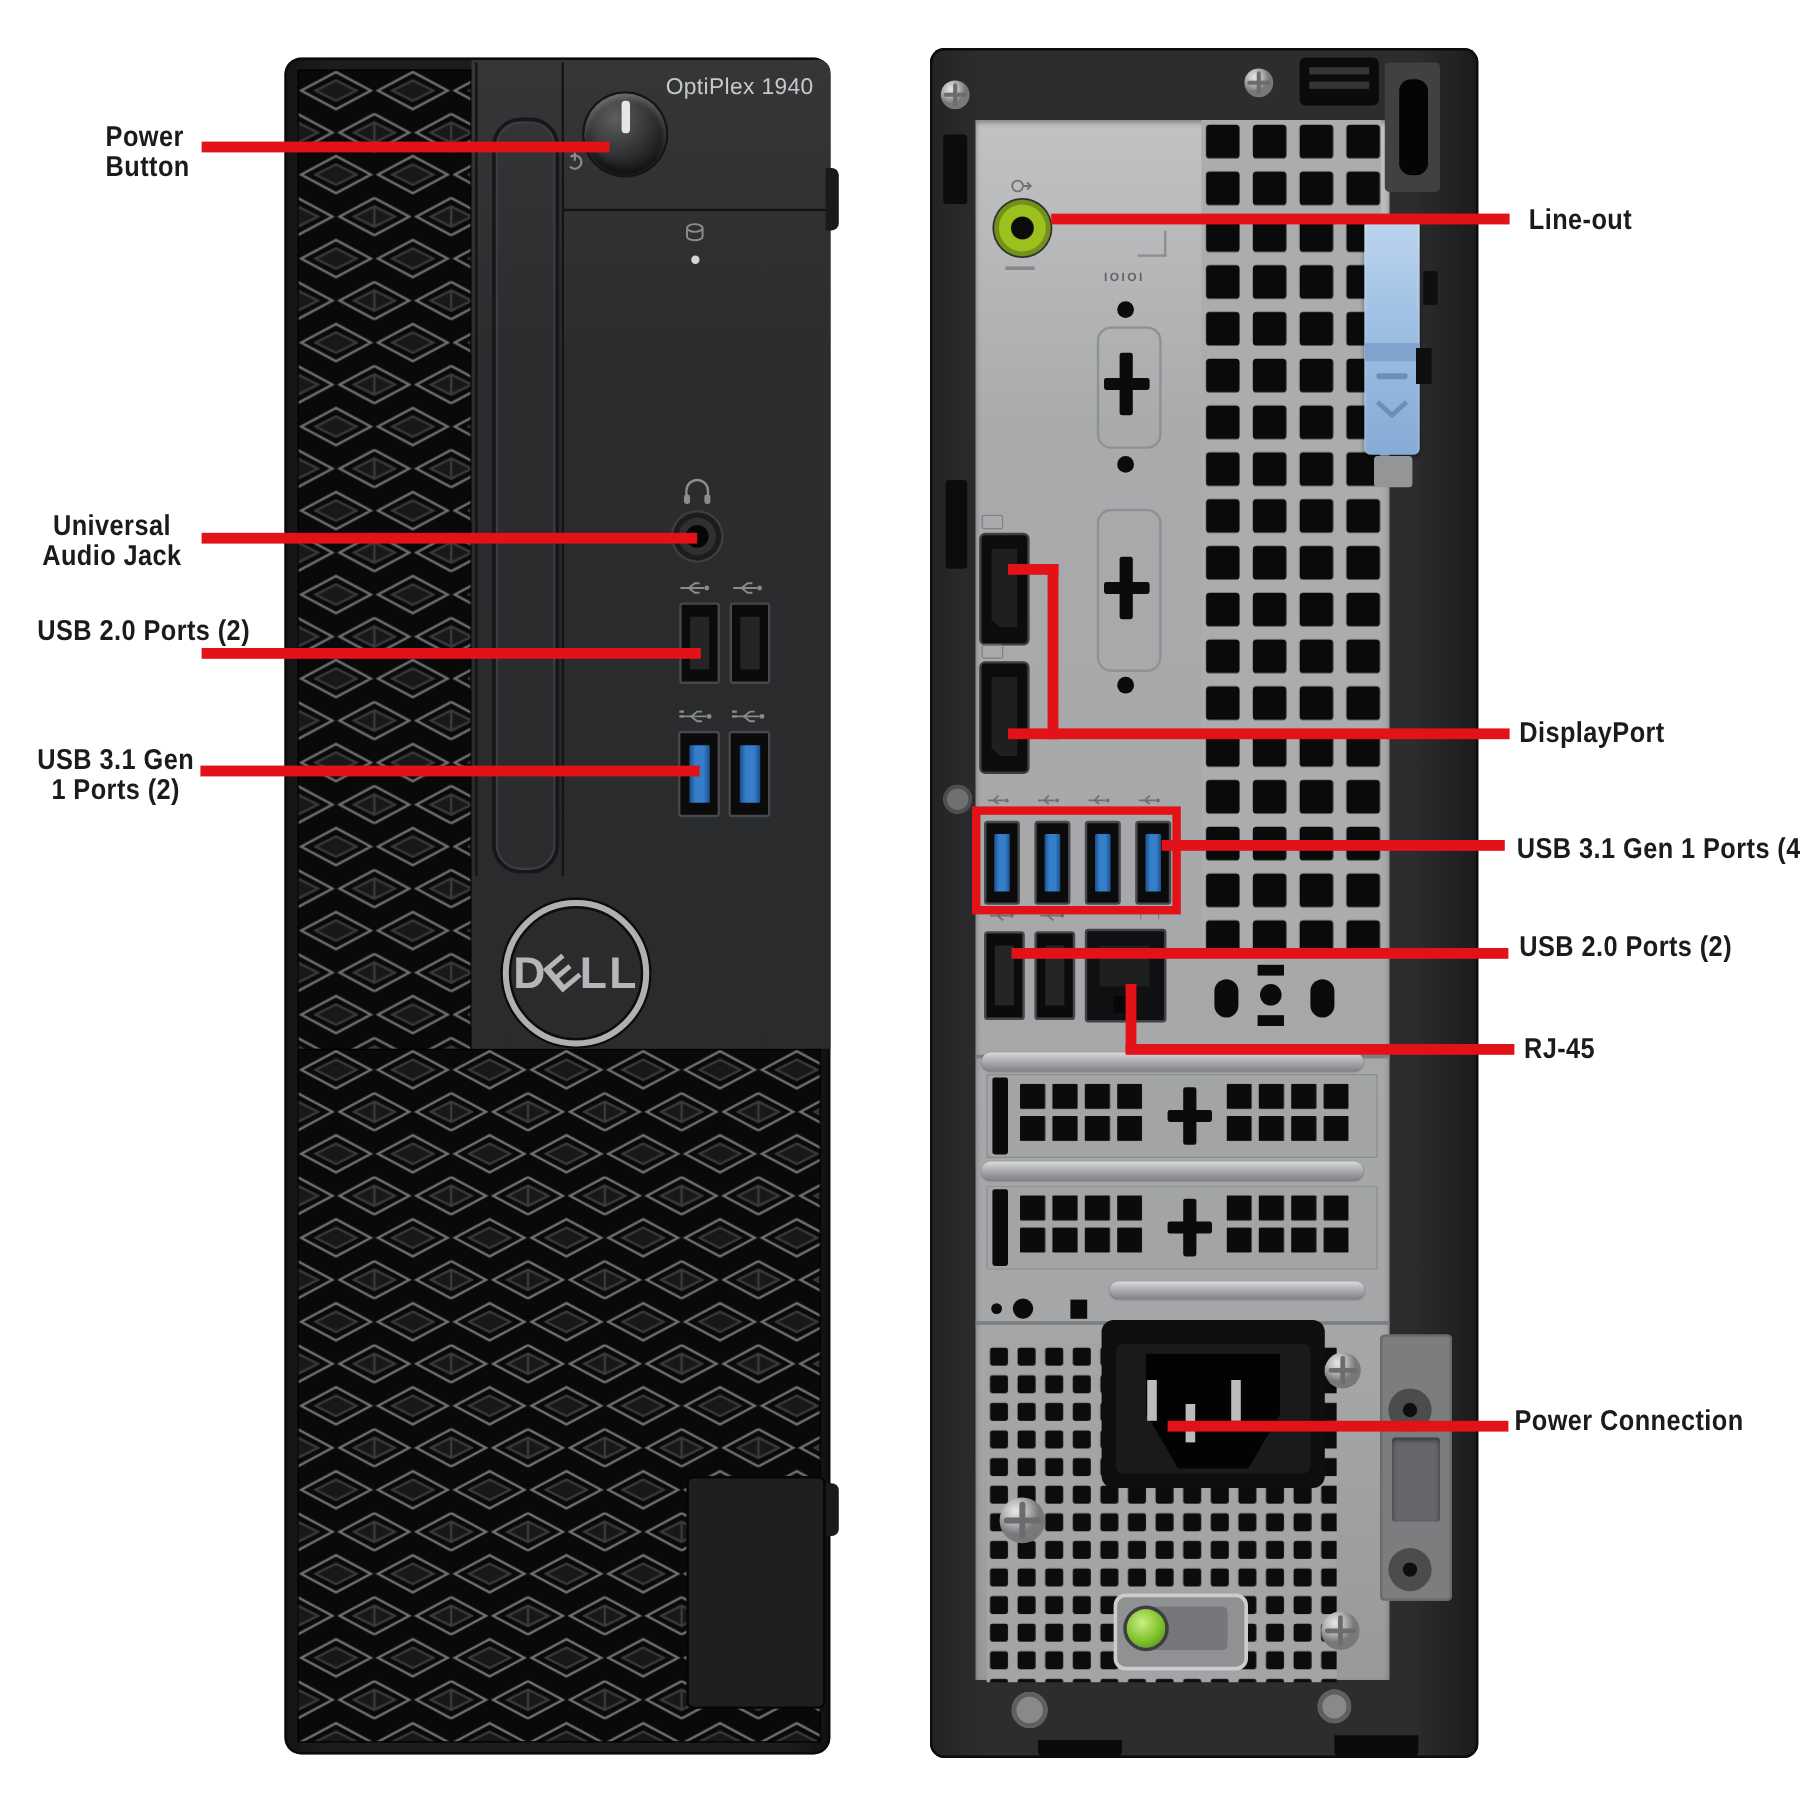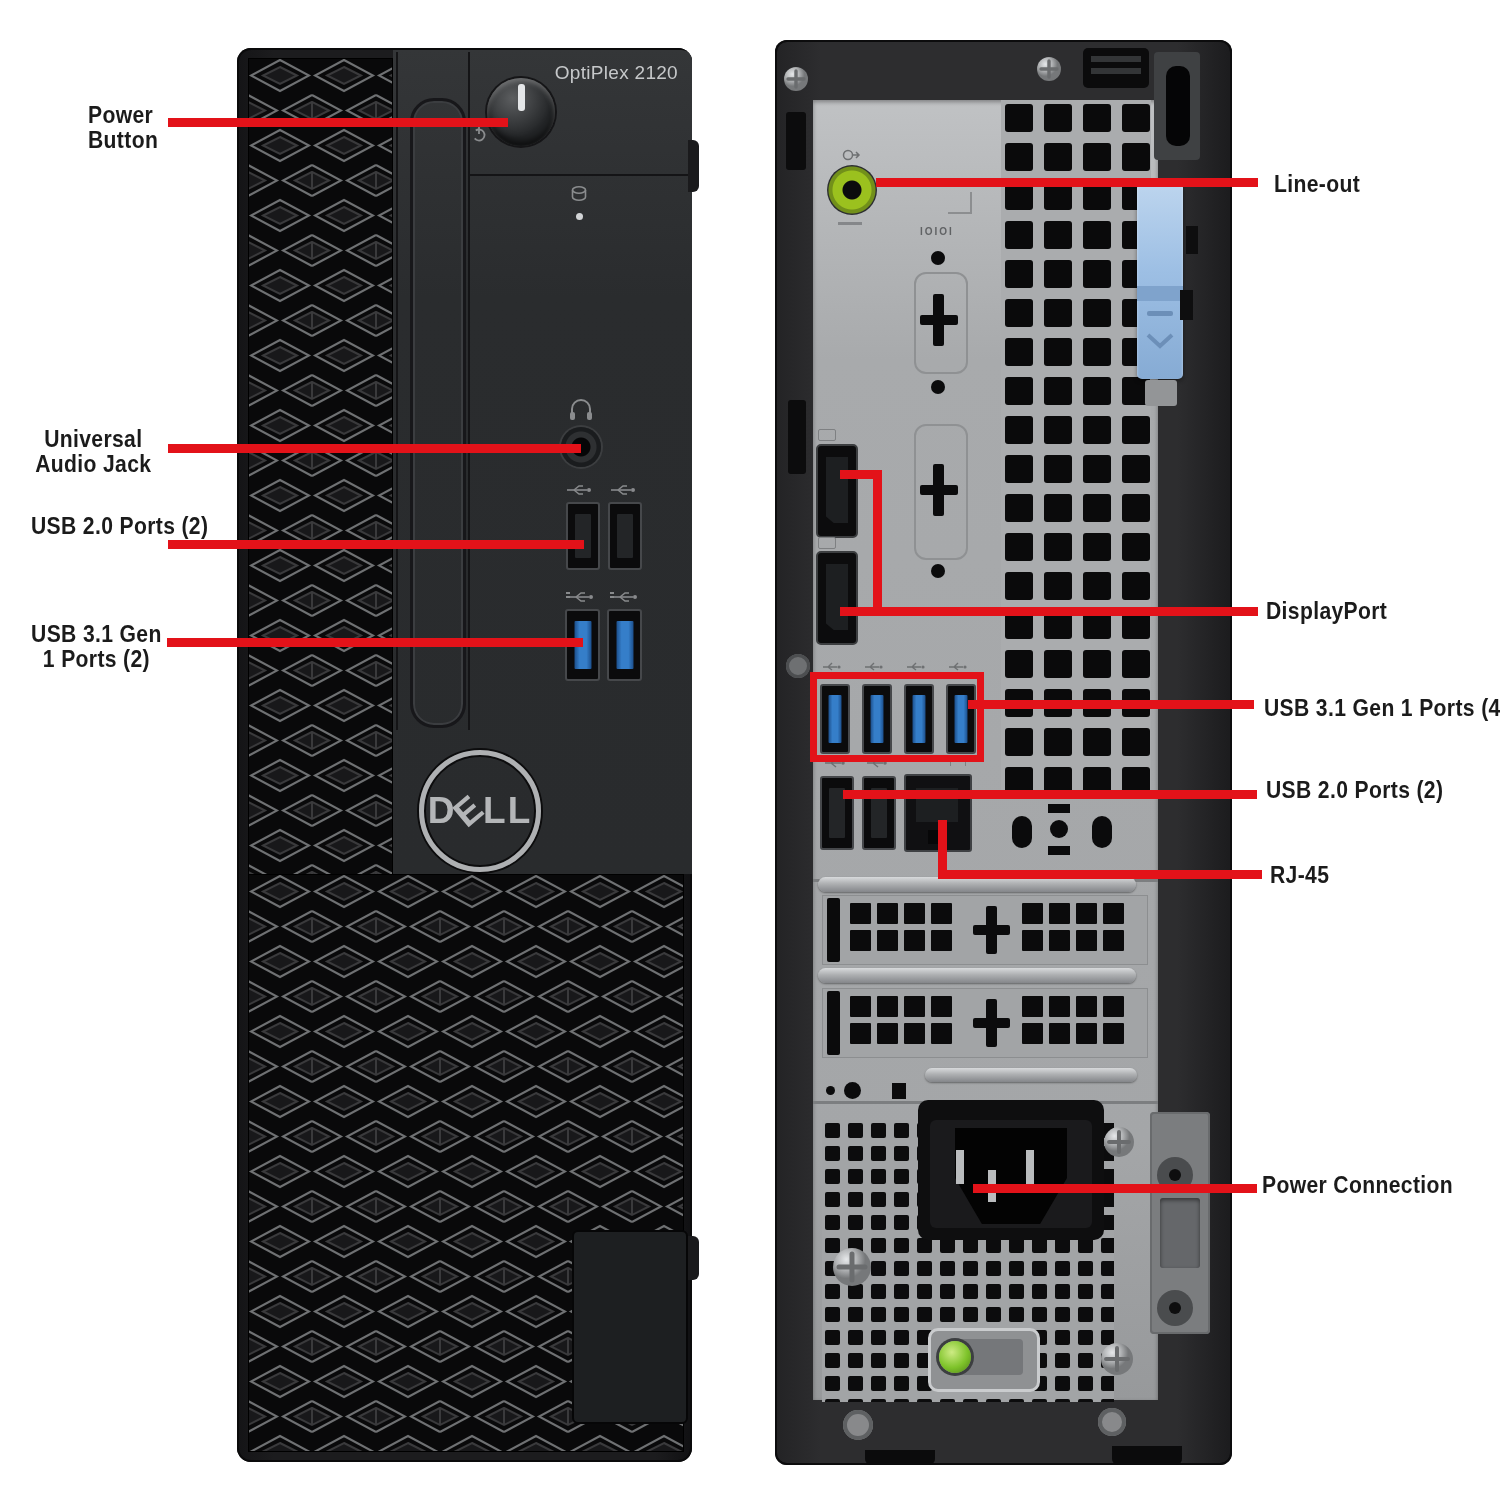--- a/index.html
+++ b/index.html
@@ -87,21 +87,21 @@
 
   <div class="a" style="left:487px;top:78px;width:68px;height:68px;border-radius:50%;
        background:radial-gradient(circle at 38% 30%,#5c5e60,#232527 62%);
        box-shadow:inset 0 3px 5px rgba(255,255,255,.28), inset 0 -5px 7px rgba(0,0,0,.65), 0 0 0 2px #151517"></div>
   <div class="a" style="left:518px;top:84px;width:7px;height:27px;background:#e4e6e8;border-radius:3px"></div>
   <svg class="a" style="left:471px;top:126px" width="16" height="16">
     <circle cx="8" cy="9" r="5.5" stroke="#8a8c8e" fill="none" stroke-width="1.8" stroke-dasharray="25 9" transform="rotate(-126 8 9)"></circle>
     <line x1="8" y1="1" x2="8" y2="8" stroke="#8a8c8e" stroke-width="1.8"></line>
   </svg>
 
-  <div class="a" style="left:500px;top:61px;width:178px;text-align:right;font:400 19px/24px 'Liberation Sans',sans-serif;color:#c6c8ca;letter-spacing:.3px">OptiPlex 2120</div>
+  <div class="a" style="left:500px;top:61px;width:178px;text-align:right;font:400 19px/24px 'Liberation Sans',sans-serif;color:#c6c8ca;letter-spacing:.3px">OptiPlex 1940</div>
 
   <svg class="a" style="left:570px;top:185px" width="18" height="22">
     <ellipse cx="9" cy="5" rx="6.5" ry="3.2" stroke="#8a8c8e" fill="none" stroke-width="1.6"></ellipse>
     <path d="M2.5,5 V12 a6.5,3.2 0 0 0 13,0 V5" stroke="#8a8c8e" fill="none" stroke-width="1.6"></path>
   </svg>
   <div class="a" style="left:576px;top:213px;width:7px;height:7px;border-radius:50%;background:#d2d4d6"></div>
 
   <svg class="a" style="left:568px;top:398px" width="26" height="24">
     <path d="M4,17 V11 a9,9 0 0 1 18,0 V17" stroke="#8a8c8e" stroke-width="2" fill="none"></path>
     <rect x="2" y="14" width="5" height="8" rx="2" fill="#8a8c8e"></rect>

